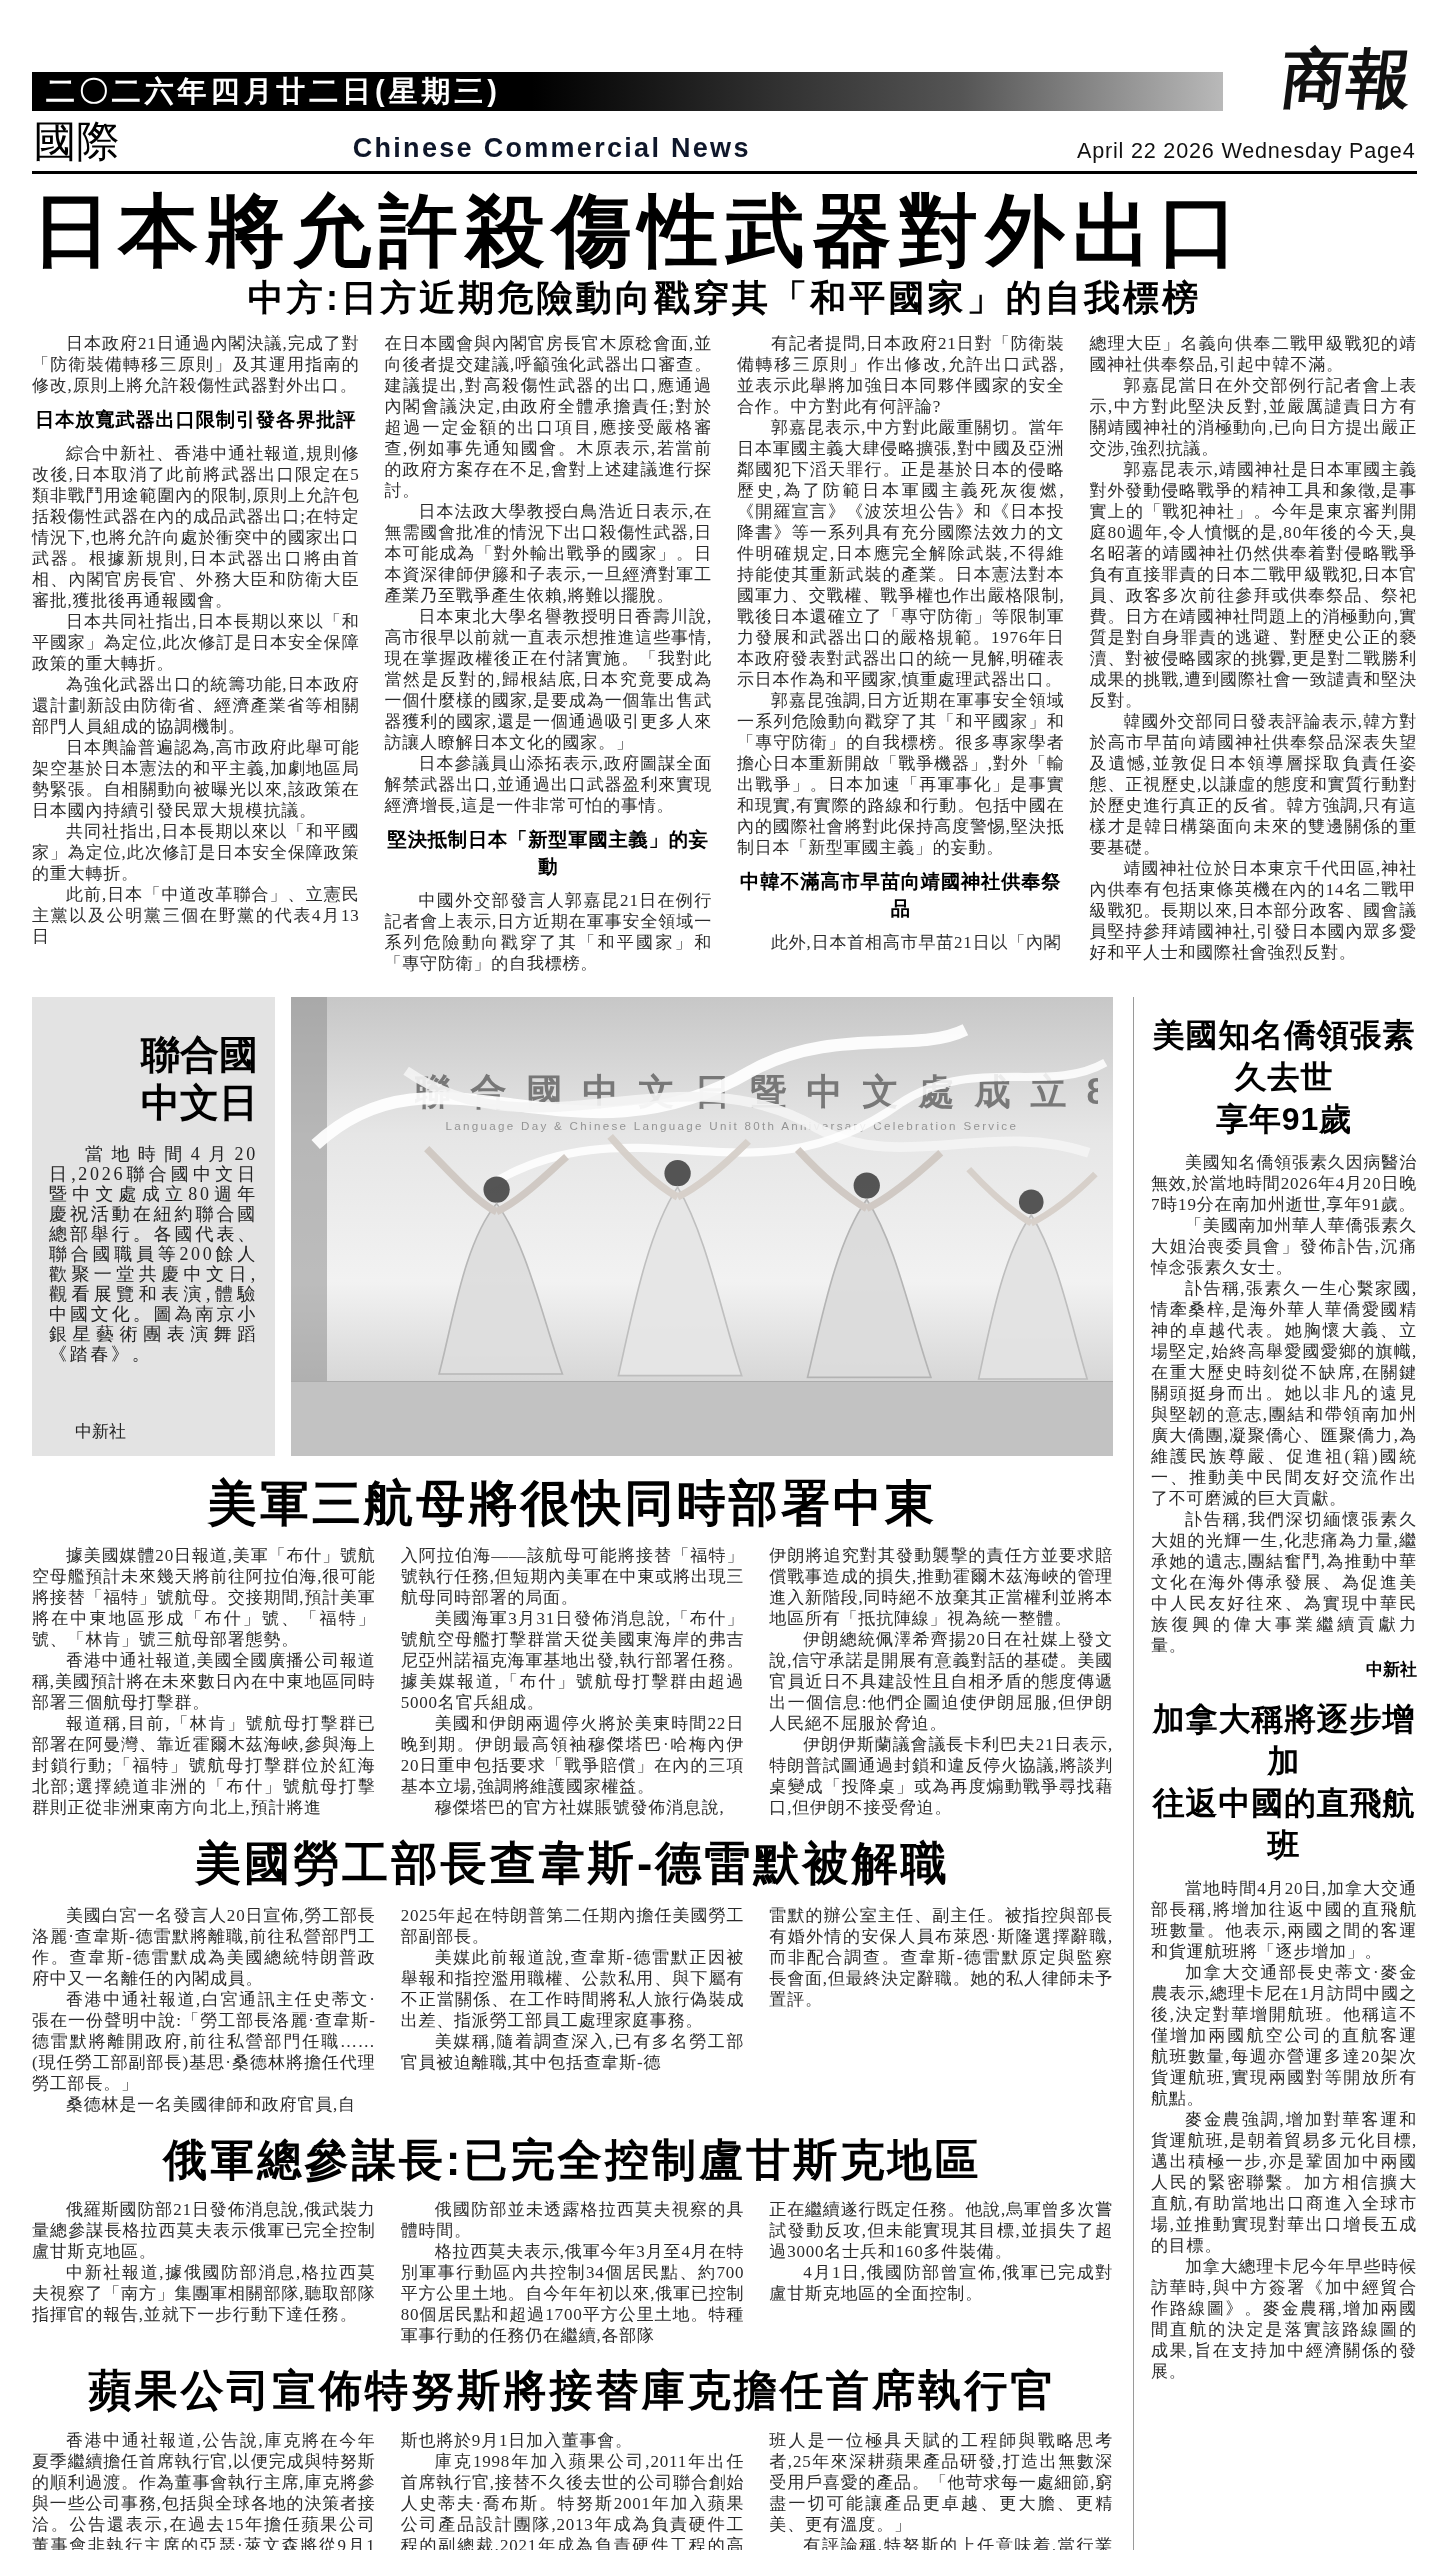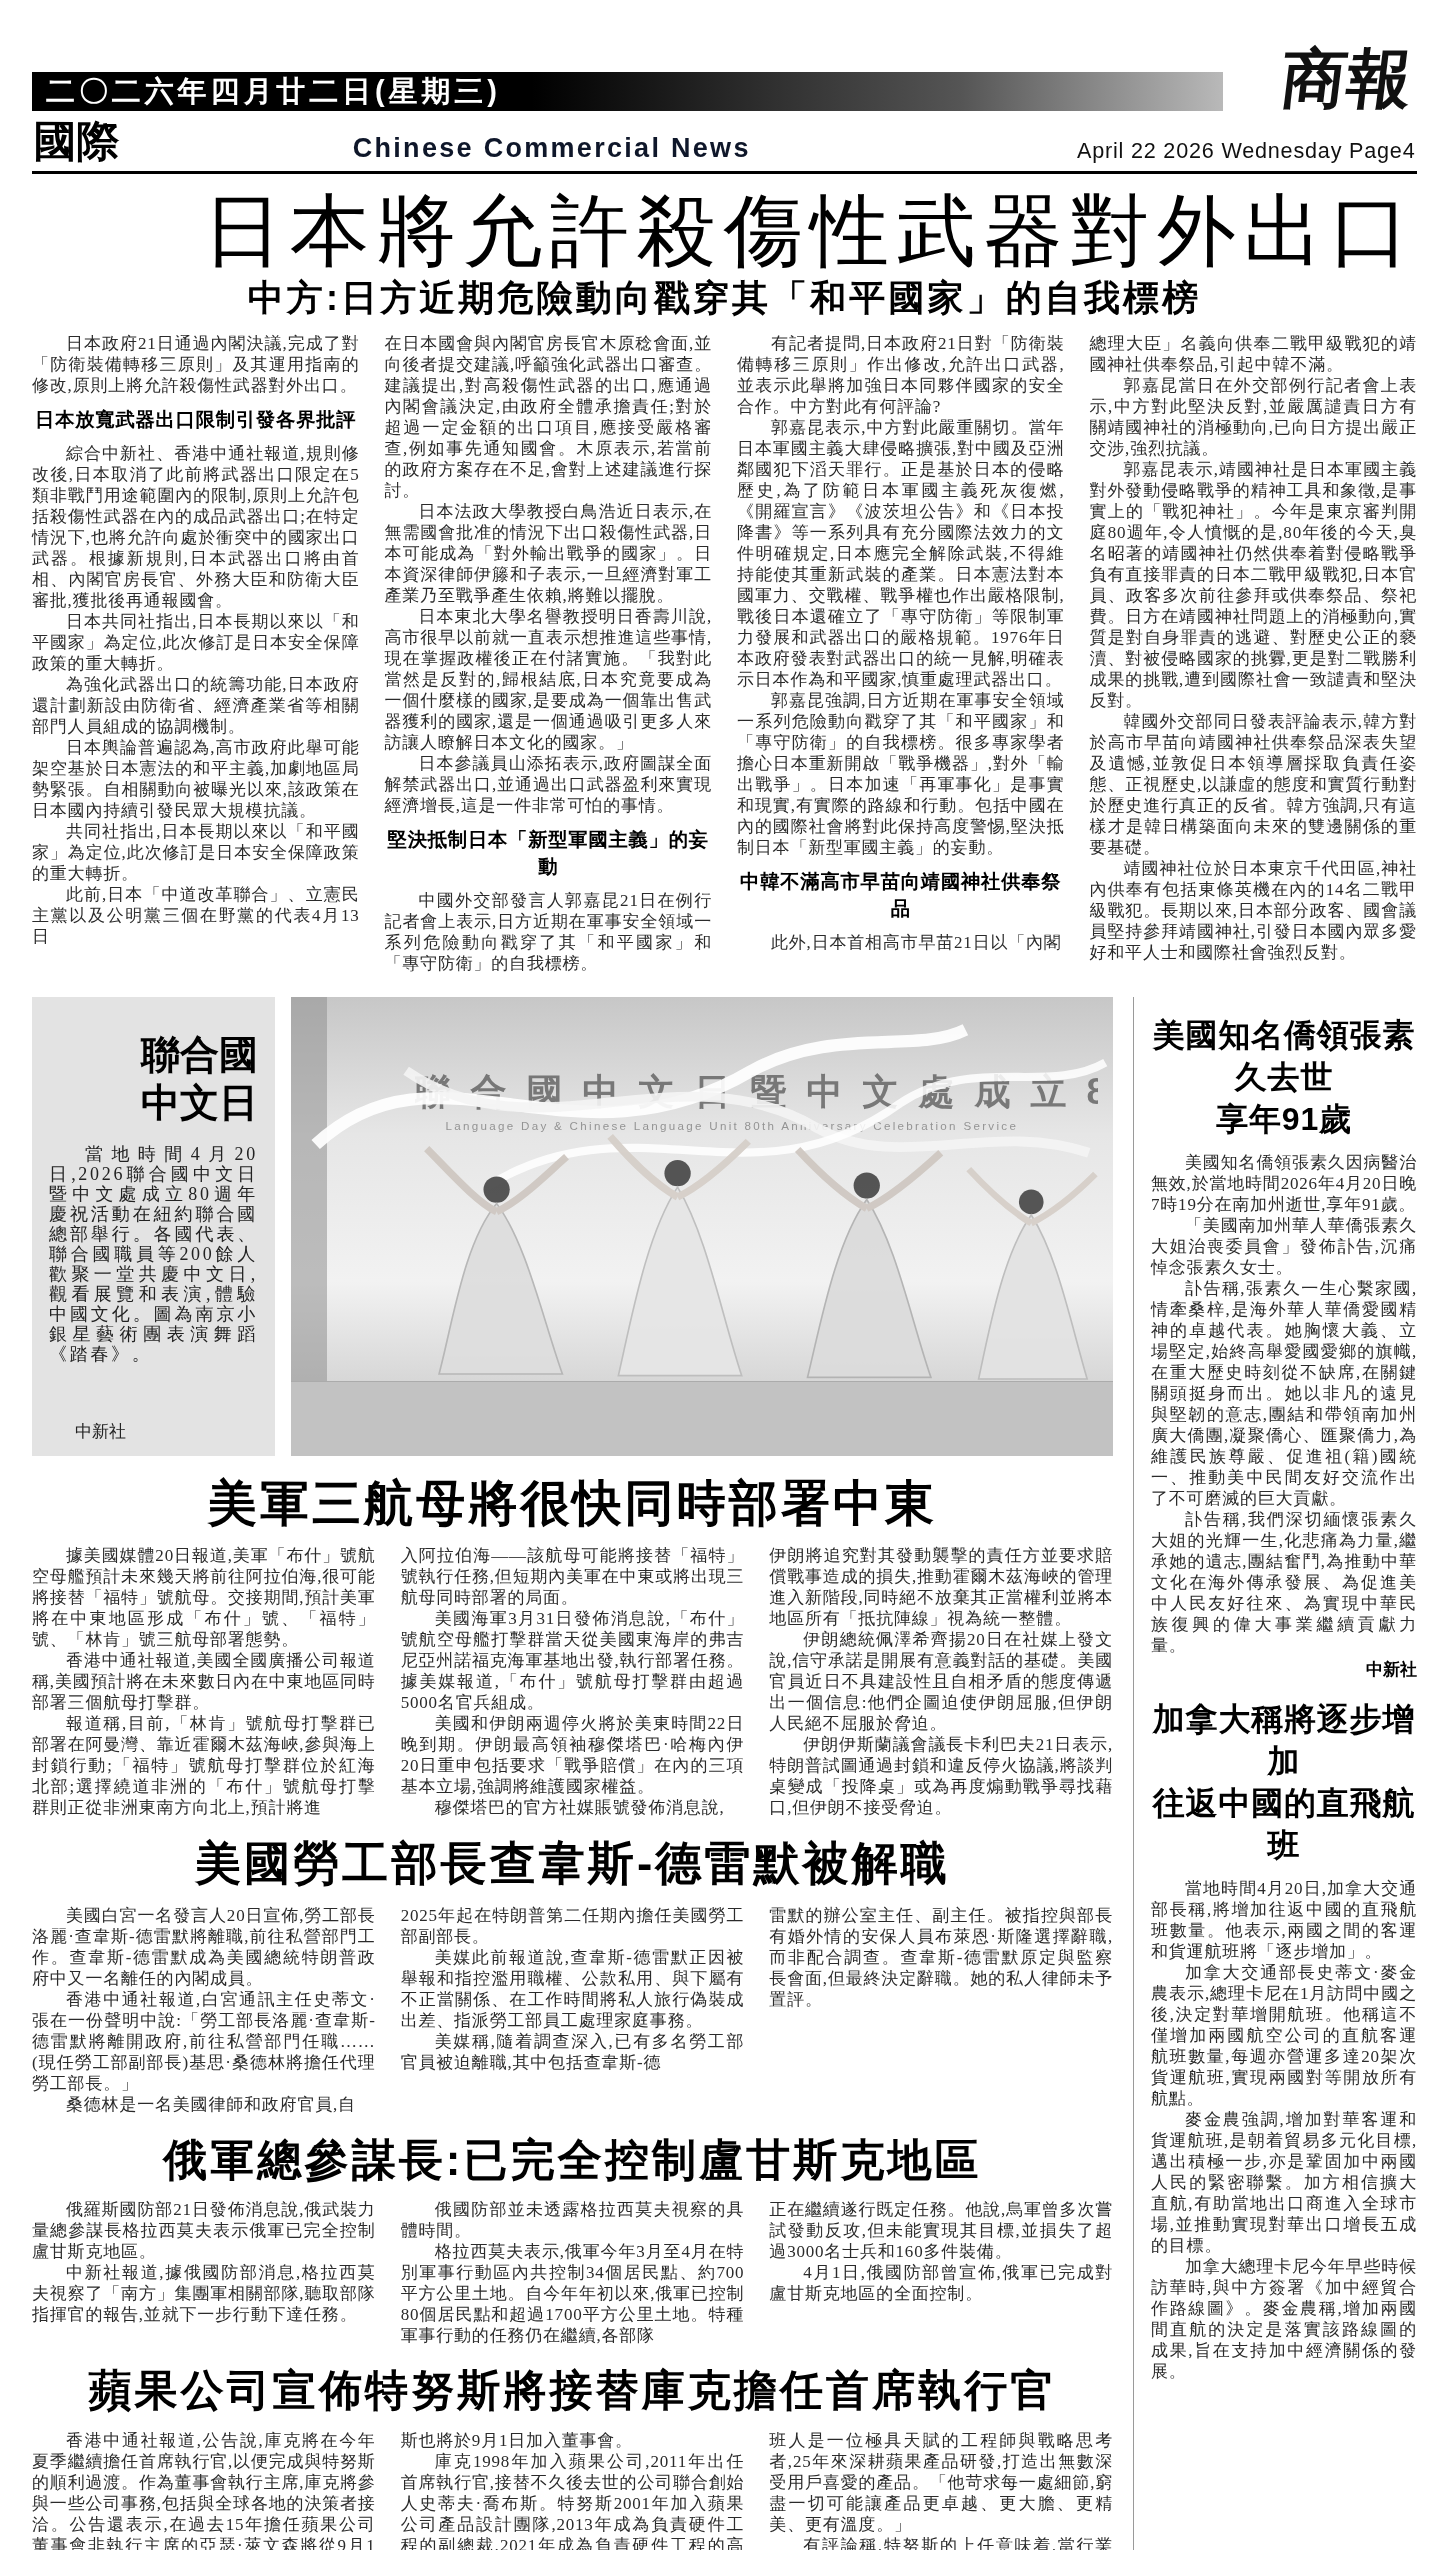--- a/index.html
+++ b/index.html
@@ -18,27 +18,27 @@
   }
   .logo {
     width:189px; text-align:right; font-family:"DejaVu Serif", serif;
     font-weight:bold; font-size:65px; line-height:65px; color:#111;
     transform:skewX(-7deg); padding-right:4.6px; white-space:nowrap;
   }
   .mast-row2 {
     display:flex; align-items:flex-end; border-bottom:3.9px solid #000;
     padding:7.7px 1.5px 7.7px 1.5px;
   }
-  .section-label { font-family:"Liberation Sans", sans-serif; font-weight:700; font-size:43px; line-height:45px; color:#000; }
+  .section-label { font-family:"Liberation Sans", sans-serif; font-weight:400; font-size:43px; line-height:45px; color:#000; }
   .paper-en { flex:1; text-align:center; font-family:"Liberation Sans", sans-serif; font-weight:bold; font-size:27px; letter-spacing:2.3px; color:#0f172a; padding-right:93px; }
   .date-en { font-family:Liberation Sans, sans-serif; font-size:21.6px; color:#111; letter-spacing:0.8px; white-space:nowrap; }
   
   .lead-headline {
-    margin:12.4px 0 3.1px 0; text-align:right; font-family:"Liberation Sans", sans-serif;
-    font-weight:400; font-size:79px; line-height:87px; letter-spacing:7.7px; color:#000;
+    margin:12.4px 0 3.1px 0; text-align:left; font-family:"Liberation Sans", sans-serif;
+    font-weight:700; font-size:79px; line-height:87px; letter-spacing:7.7px; color:#000;
   }
   .lead-subheadline {
     text-align:center; font-family:"Liberation Sans", sans-serif; font-weight:900;
     font-size:36px; line-height:42px; letter-spacing:3.1px; color:#000; margin-bottom:14px;
   }
   .cols { display:flex; gap:25px; }
   .col { flex:1; min-width:0; }
   .para { margin:0; font-size:17px; line-height:21px; letter-spacing:0.8px;
           text-align:justify; text-justify:inter-ideograph; text-indent:2em; color:#2b2b2b; }
   .para.cont { text-indent:0; }

